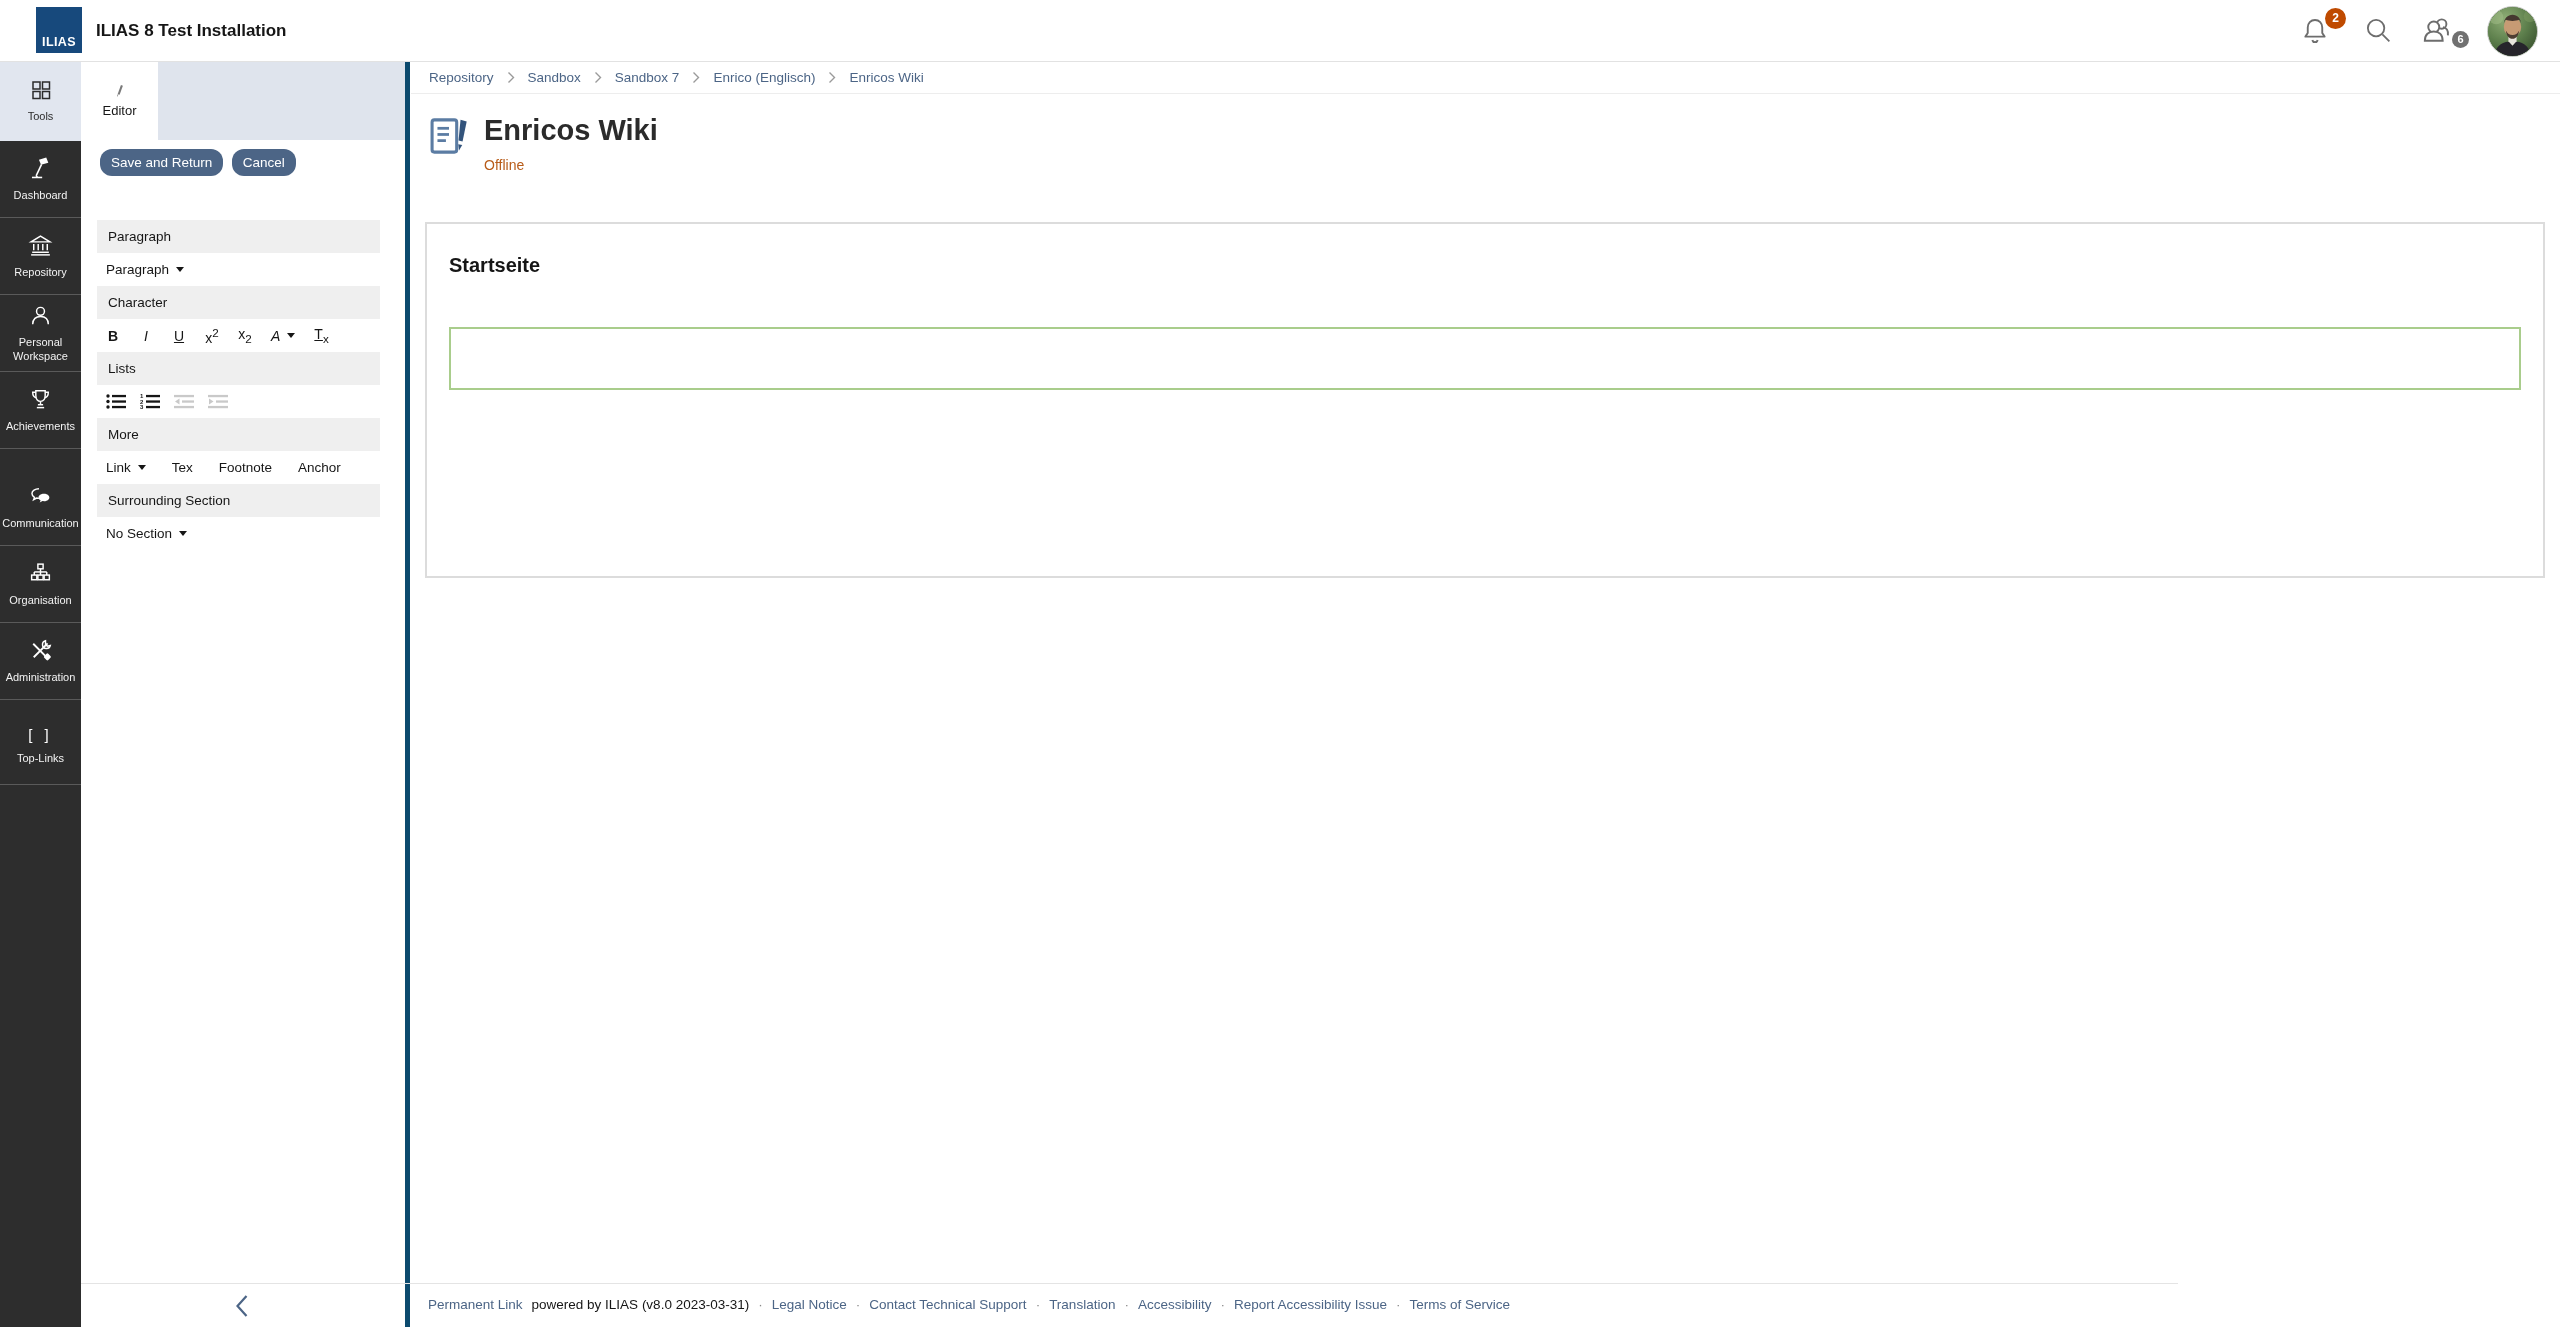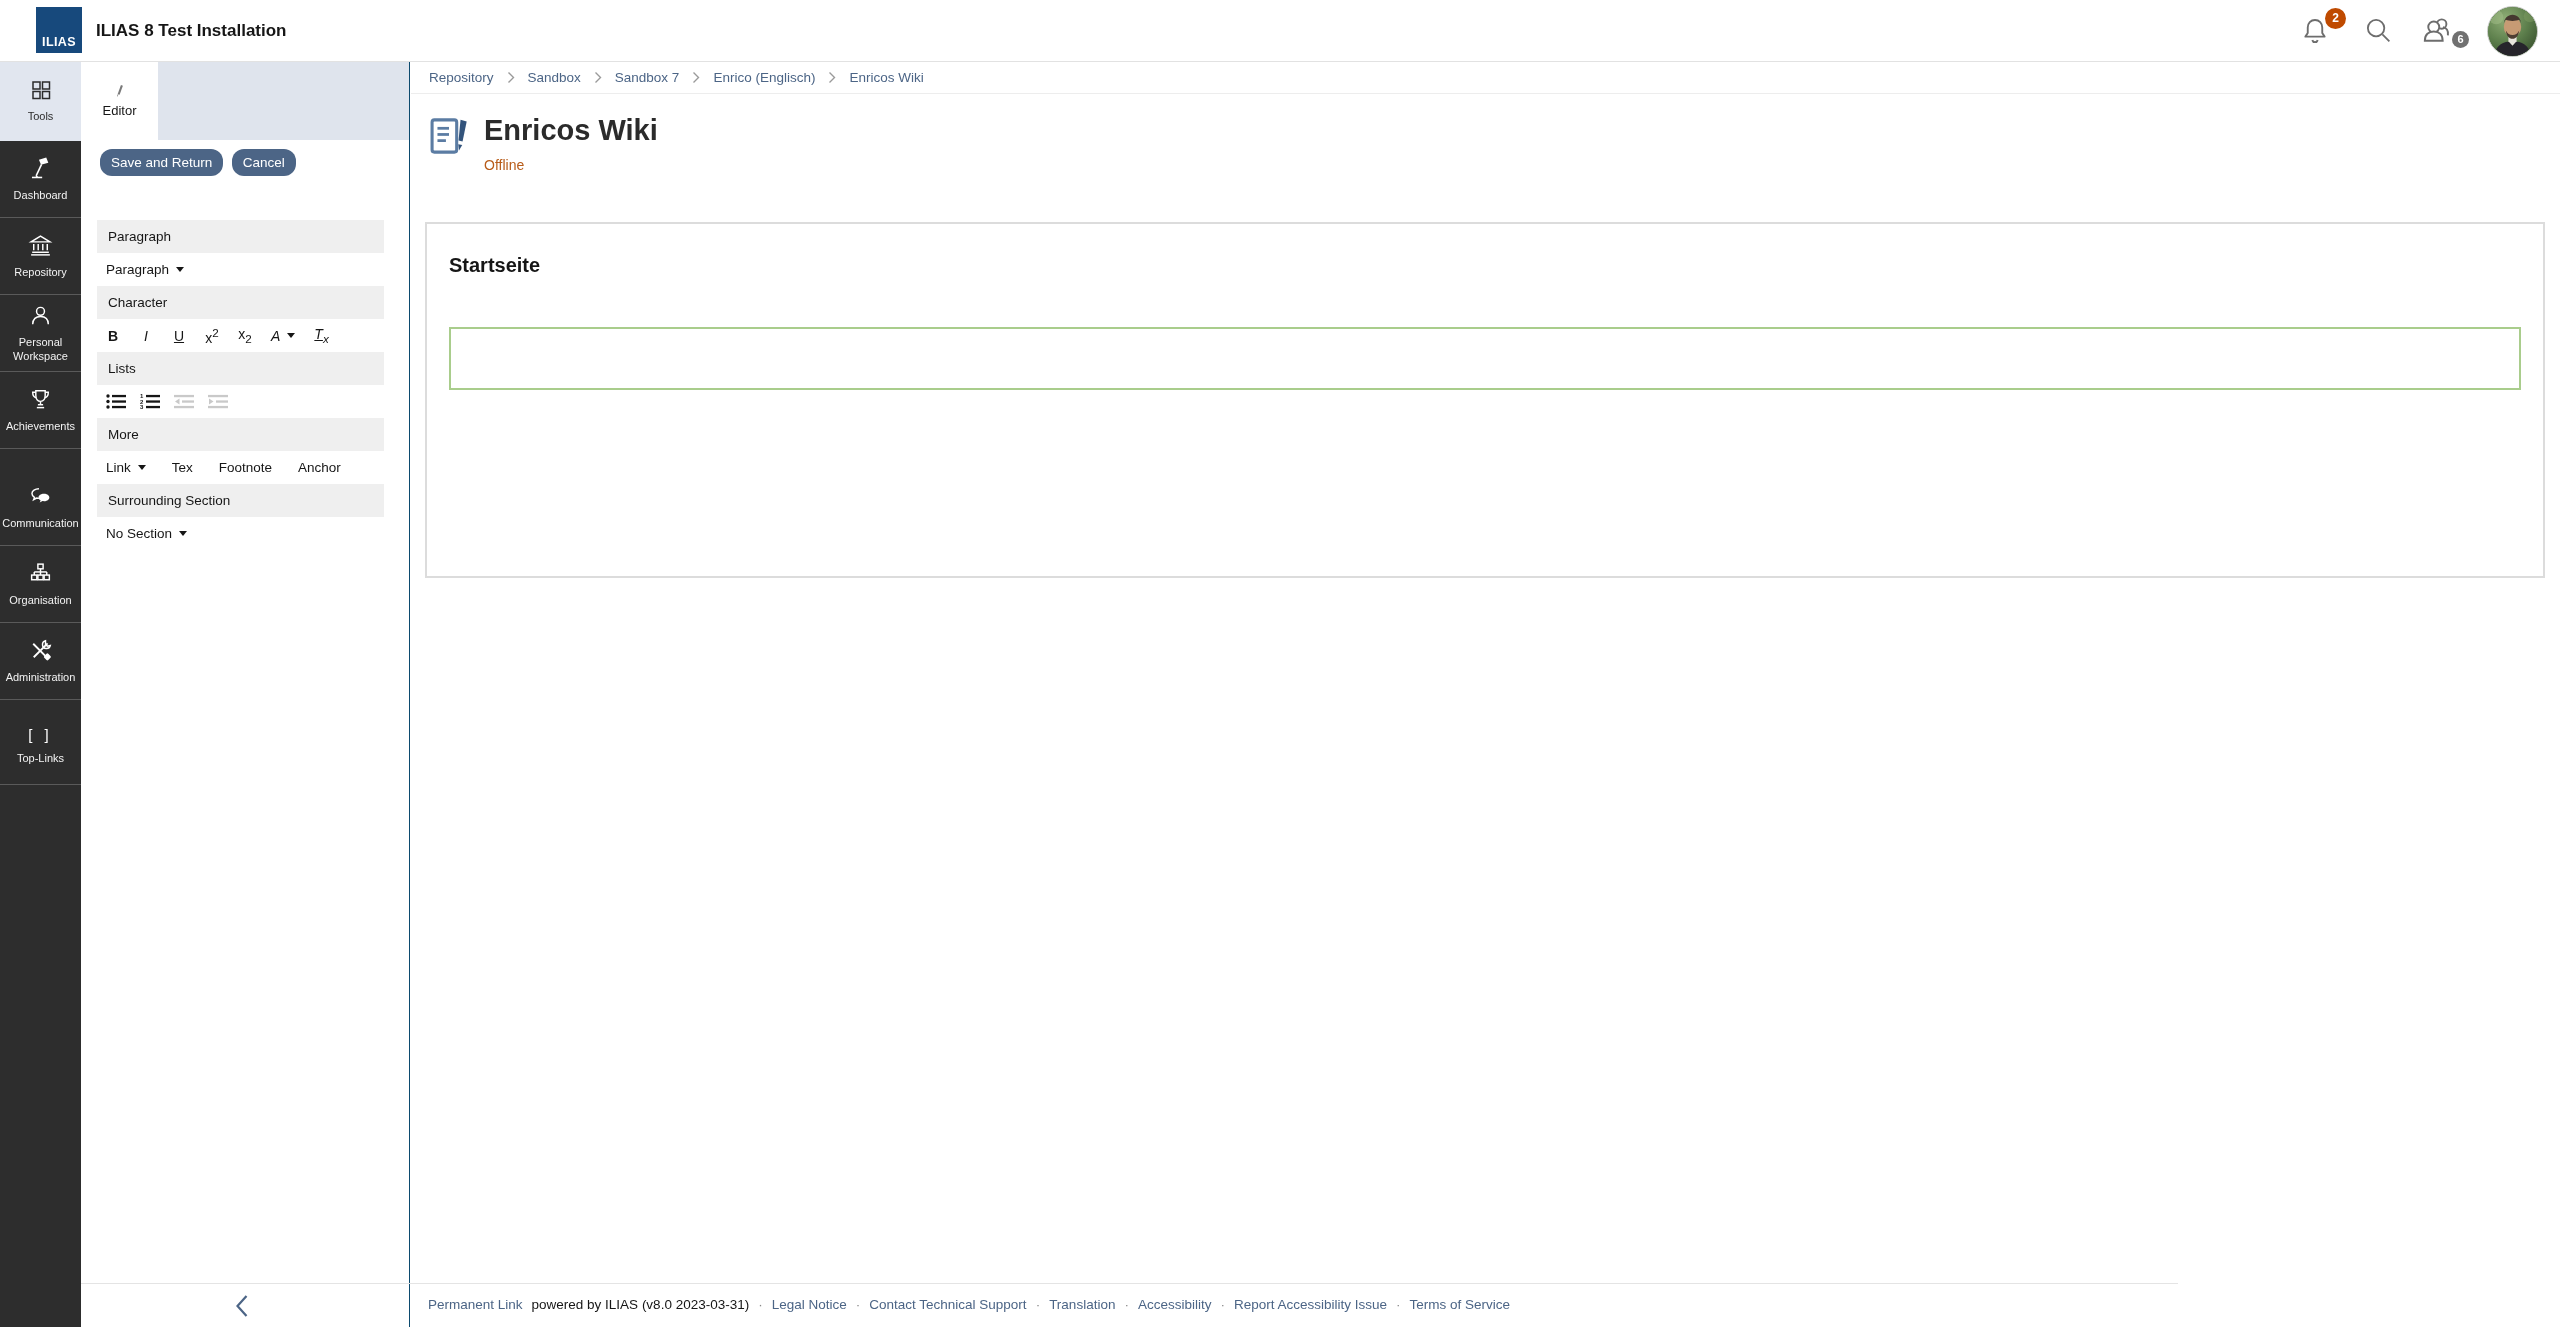--- a/index.html
+++ b/index.html
@@ -32,21 +32,21 @@
   .rail-item{display:flex;flex-direction:column;align-items:center;justify-content:center;
              gap:8px;height:77px;color:#f3f3f3;font-size:11px;line-height:1.2;text-align:center;
              border-bottom:1px solid #5a5a5a;cursor:pointer;padding:0 2px;box-sizing:border-box}
   .rail-tools{background:#e1e6ef;color:#2c2c2c;height:80px;border-bottom:none}
   .rail-spacer-lg{height:20px}
   .rail-spacer-sm{height:8px}
   .brackets{font-size:15px;color:#fff;letter-spacing:4px}
 
   
   .panel{position:absolute;left:81px;top:61px;width:329px;height:1266px;background:#fff;
-         border-right:1px solid #0c4a6e;box-sizing:border-box;z-index:4}
+         border-right:5px solid #0c4a6e;box-sizing:border-box;z-index:4}
   .tabrow{position:relative;height:79px;background:#dfe4ed}
   .tab-active{position:absolute;left:0;top:0;width:77px;height:79px;background:#fff;
               display:flex;flex-direction:column;align-items:center;justify-content:center;
               gap:5px;font-size:13px;color:#161616;cursor:pointer}
   .btnrow{margin:9px 0 0 19px}
   .btn{display:inline-block;background:#4c6586;color:#fff;font-size:13.5px;font-family:inherit;
        padding:6px 11px;border:none;border-radius:12px;margin-right:4px;cursor:pointer}
   .sections{margin:44px 25px 0 16px}
   .sec-head{background:#efefef;height:33px;line-height:33px;padding-left:11px;font-size:13.5px;color:#161616}
   .sec-body{height:33px;display:flex;align-items:center;padding-left:9px;font-size:13.5px;color:#161616}
@@ -283,21 +283,21 @@
     <div class="sec-body char-row">
       <span class="char-btn" style="font-weight:bold">B</span>
       <span class="char-btn" style="font-style:italic">I</span>
       <span class="char-btn" style="text-decoration:underline">U</span>
       <span class="char-btn"><span>x</span><sup>2</sup></span>
       <span class="char-btn"><span>x</span><sub>2</sub></span>
       <span class="char-btn dd" style="font-style:italic">
           <span>A</span>
           <i class="caret"></i>
         </span>
-      <span class="char-btn" style="font-style:italic"><span style="text-decoration:underline">T</span><sub>x</sub></span>
+      <span class="char-btn" style=""><span style="text-decoration:underline">T</span><sub>x</sub></span>
     </div>
 
     <div class="sec-head">Lists</div>
     <div class="sec-body list-row">
       <svg class="list-btn" viewBox="0 0 21 17" width="21" height="17">
         <g fill="#161616">
           <circle cx="2" cy="3" r="1.7"></circle>
             <circle cx="2" cy="8.5" r="1.7"></circle>
             <circle cx="2" cy="14" r="1.7"></circle>
           <rect x="6" y="1.9" width="14" height="2.3"></rect>

